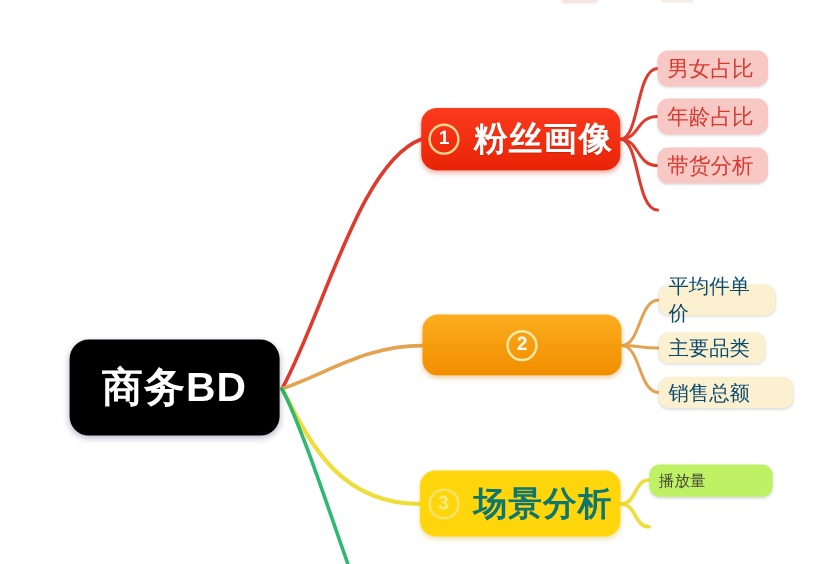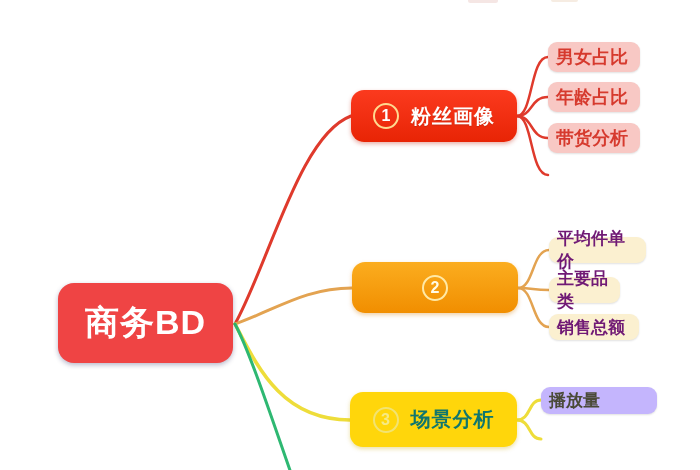--- a/index.html
+++ b/index.html
@@ -8,32 +8,32 @@
     background:#ffffff;
     font-family:"Liberation Sans","DejaVu Sans",sans-serif;
   }
   .stage{position:absolute;inset:0;}
   svg.links{position:absolute;left:0;top:0;z-index:1;}
   .node{position:absolute;z-index:2;box-sizing:border-box;}
 
   
   .root{
     left:58px;top:283px;width:175px;height:80px;
-    background:#ef4444;border-radius:16px;
+    background:#000000;border-radius:16px;
     display:flex;align-items:center;justify-content:center;
     color:#ffffff;font-size:34px;font-weight:bold;letter-spacing:1px;
     box-shadow:0 2px 5px rgba(20,20,80,0.3);
   }
 
   
   .branch{
     display:flex;align-items:center;justify-content:center;gap:12px;
     border-radius:13px;color:#ffffff;font-weight:bold;
   }
-  .branch .label{font-size:20px;letter-spacing:1px;text-shadow:0 1px 1px rgba(0,0,0,0.15);}
+  .branch .label{font-size:28px;letter-spacing:1px;text-shadow:0 1px 1px rgba(0,0,0,0.15);}
   .ring{
     width:26px;height:26px;border-radius:50%;flex:0 0 auto;
     display:flex;align-items:center;justify-content:center;
     font-size:16px;font-weight:bold;box-sizing:border-box;
   }
   .branch1{
     left:351px;top:90px;width:166px;height:52px;
     background:linear-gradient(180deg,#fb3a1e,#e82405);
     box-shadow:0 2px 4px rgba(190,30,10,0.35);
   }
@@ -47,27 +47,27 @@
   .branch3{
     left:350px;top:392px;width:167px;height:55px;
     background:#ffd60b;
     box-shadow:0 2px 4px rgba(200,170,0,0.35);
   }
   .branch3 .ring{border:2px solid #f2e372;color:#f6ea85;}
   .branch3 .label{color:#0f766e;text-shadow:none;}
 
   
   .leaf{
-    border-radius:9px;font-weight:bold;
+    border-radius:9px;font-weight:normal;
     display:flex;align-items:center;padding:12px 8px;
     box-shadow:0 1px 2px rgba(0,0,0,0.12);
   }
   .leaf.g1{background:#f8c8c4;color:#d63a2e;font-size:18px;left:548px;width:92px;height:30px;}
-  .leaf.g2{background:#fbf0d0;color:#701a75;font-size:17px;left:549px;height:26px;}
-  .leaf.g3{background:#c4b5fd;color:#4a4a38;font-size:17px;left:541px;width:116px;height:27px;}
+  .leaf.g2{background:#fbf0d0;color:#0c4a6e;font-size:17px;left:549px;height:26px;}
+  .leaf.g3{background:#bef264;color:#4a4a38;font-size:13px;left:541px;width:103px;height:27px;}
 
   
   .cutoff{position:absolute;z-index:0;border-radius:3px;}
   .cutoff.a{left:468px;top:-2px;width:30px;height:5px;background:#f5e6e4;}
   .cutoff.b{left:551px;top:-2px;width:27px;height:4px;background:#f6ece2;}
 </style>
 </head>
 <body>
 
 <div class="stage">
@@ -112,24 +112,24 @@
   <div class="node leaf g1" style="top:123px;">
       <span>带货分析</span>
     </div>
 
   <div class="node branch branch2">
     <span class="ring">2</span>
   </div>
   <div class="node leaf g2" style="top:237px;width:97px;">
       <span>平均件单价</span>
     </div>
-  <div class="node leaf g2" style="top:277px;width:71px;">
+  <div class="node leaf g2" style="top:277px;width:89px;">
       <span>主要品类</span>
     </div>
-  <div class="node leaf g2" style="top:314px;width:90px;">
+  <div class="node leaf g2" style="top:314px;width:112px;">
       <span>销售总额</span>
     </div>
 
   <div class="node branch branch3">
     <span class="ring">3</span>
     <span class="label">场景分析</span>
   </div>
   <div class="node leaf g3" style="top:387px;">
       <span>播放量</span>
     </div>

